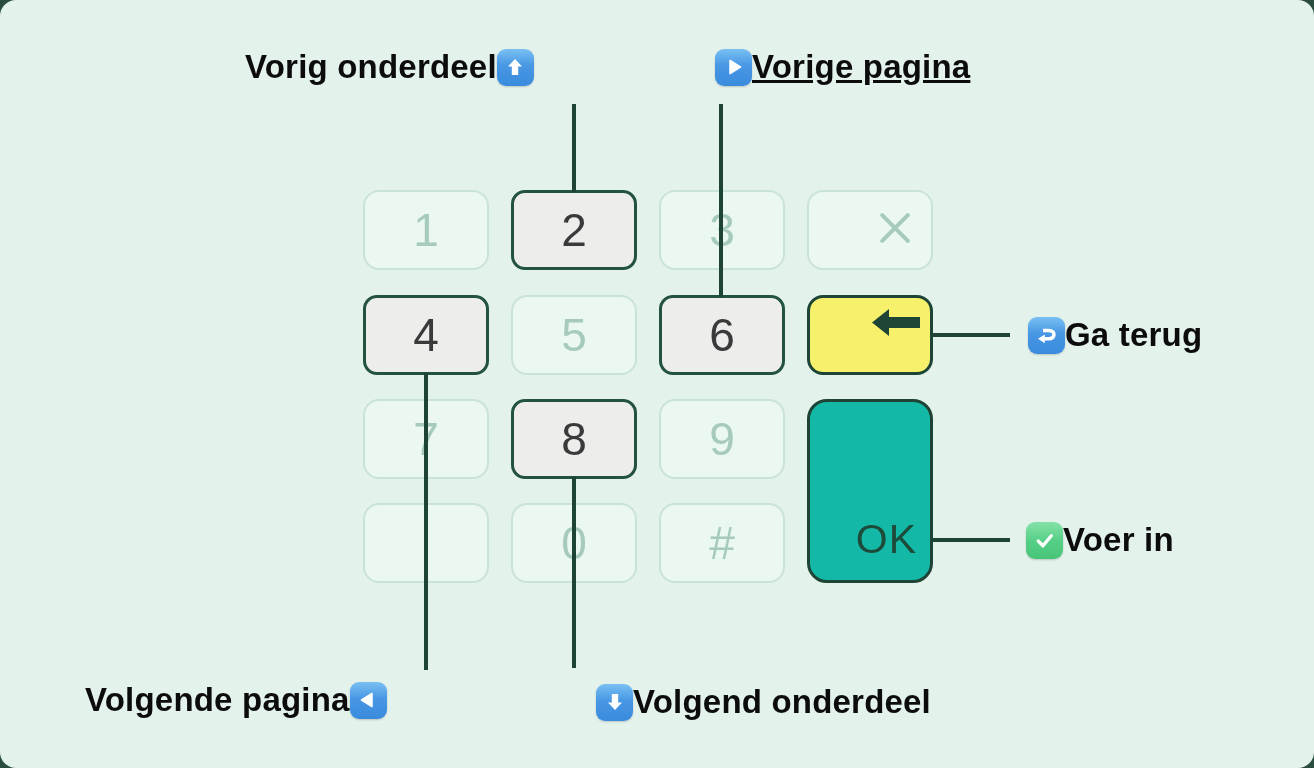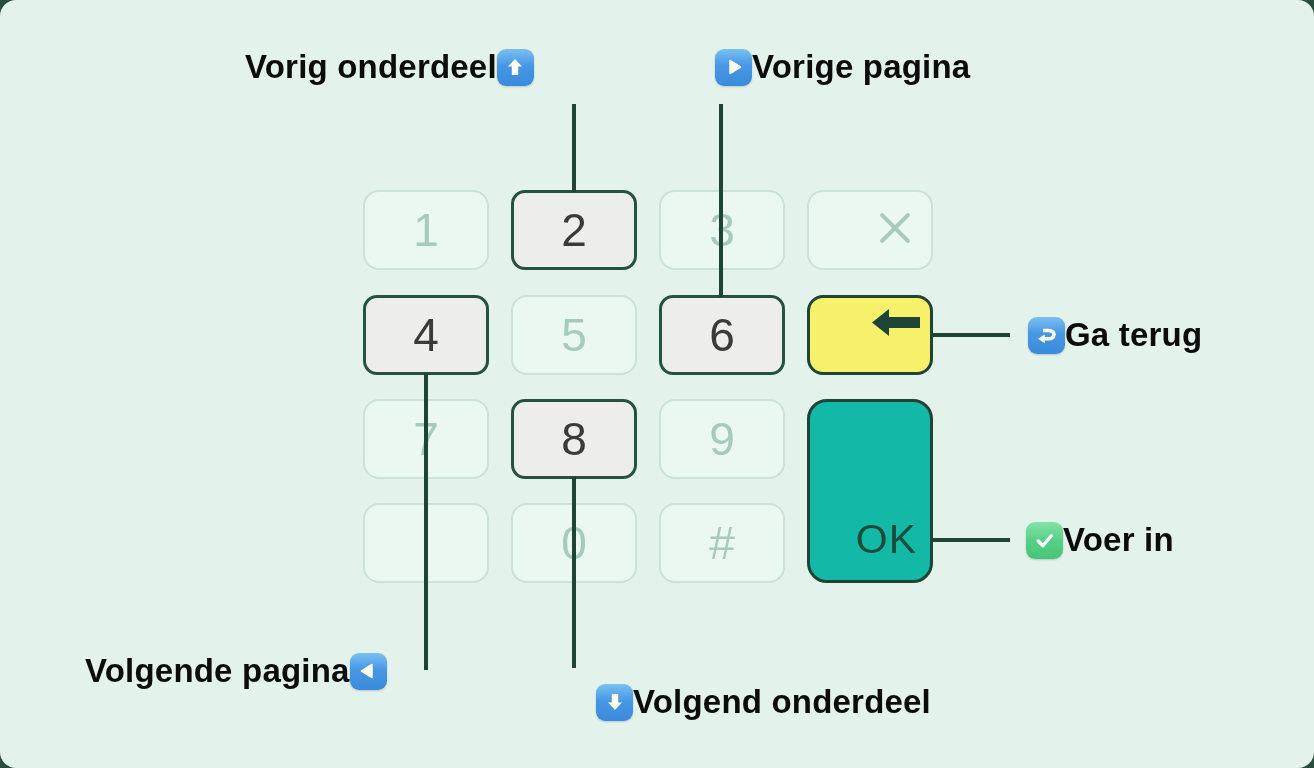--- a/index.html
+++ b/index.html
@@ -51,24 +51,24 @@
   #line-next-page{left:424px;top:373px;width:4px;height:297px;}
   #line-next-section{left:572px;top:477px;width:4px;height:191px;}
   #line-go-back{left:930px;top:333px;width:80px;height:4px;}
   #line-enter{left:930px;top:538px;width:80px;height:4px;}
   
   .callout{
     position:absolute;display:flex;align-items:center;z-index:4;
     font-size:33px;font-weight:700;color:#0c0c0c;letter-spacing:0.2px;white-space:nowrap;
   }
   #callout-prev-section{left:245px;top:48px;}
-  #callout-prev-page{left:715px;top:48px;}
+  #callout-prev-page{left:715px;top:48px;text-decoration:underline;}
   #callout-go-back{left:1028px;top:316px;}
   #callout-enter{left:1026px;top:521px;}
-  #callout-next-page{left:85px;top:652px;align-items:center;}
+  #callout-next-page{left:85px;top:681px;align-items:center;}
   #callout-next-section{left:596px;top:683px;}
   
   .emoji{
     width:37px;height:37px;border-radius:9px;flex:0 0 auto;
     display:flex;align-items:center;justify-content:center;
     box-shadow:0 1px 2px rgba(0,0,0,0.18);
   }
   .emoji.blue{background:linear-gradient(180deg,#79c0f2 0%,#4897e4 45%,#3a8bdd 100%);}
   .emoji.green{background:linear-gradient(180deg,#84e2a8 0%,#57d087 50%,#46c477 100%);}
 </style>

